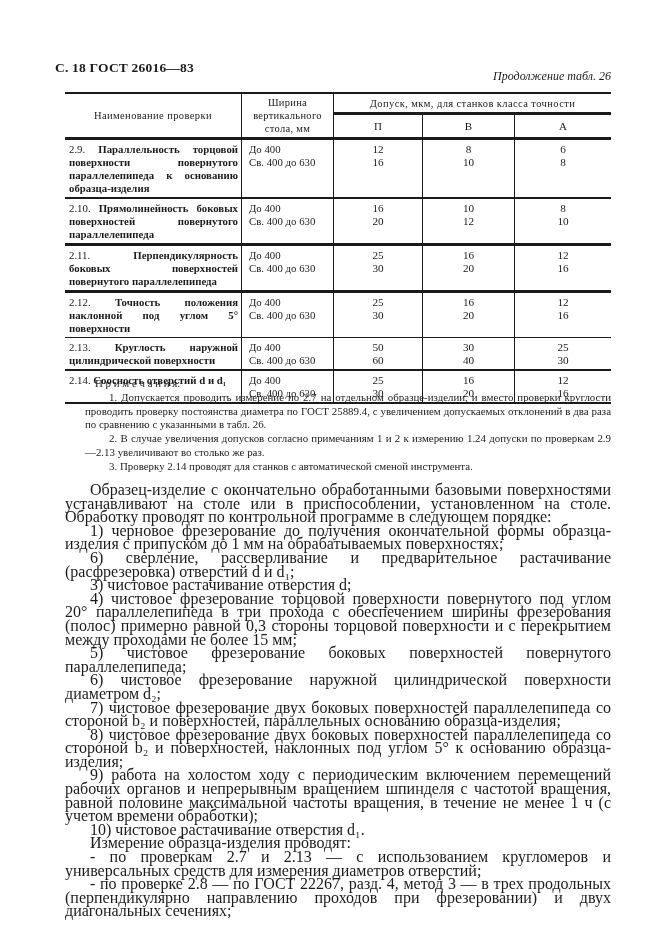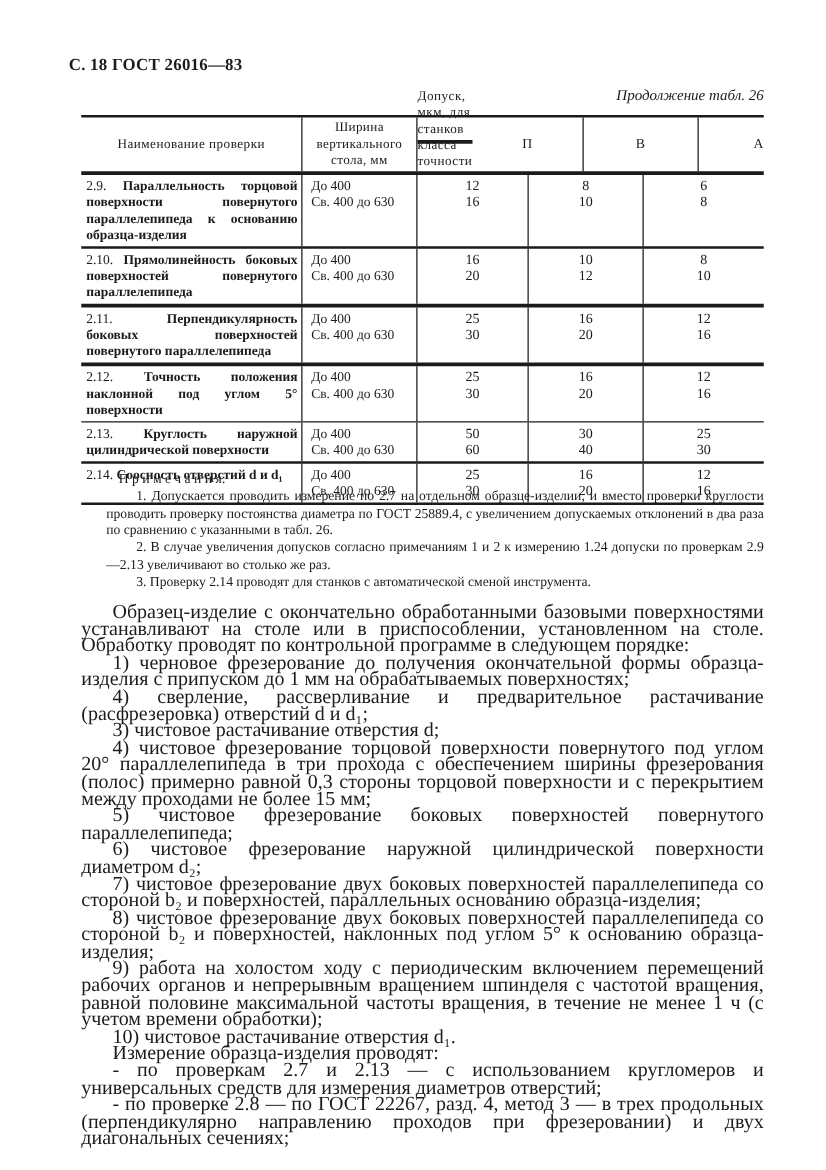--- a/index.html
+++ b/index.html
@@ -2,21 +2,21 @@
 <html lang="ru"><head>
 <meta charset="utf-8">
 <style>
   * { margin:0; padding:0; box-sizing:border-box; }
   html,body { background:#ffffff; }
   .page {
     position:relative; width:661px; height:936px; background:#ffffff;
     font-family:"Liberation Serif", serif; color:#1b1b1b; overflow:hidden;
   }
   .doc-header {
-    position:absolute; left:55px; top:44px;
+    position:absolute; left:55px; top:60px;
     font-size:13.5px; font-weight:bold; letter-spacing:0.2px;
   }
   .table-caption {
     position:absolute; right:50px; top:69px;
     font-size:12px; font-style:italic;
   }
   
   .gtable {
     position:absolute; left:65px; top:92px; width:546px;
     border-top:2px solid #1b1b1b; border-bottom:2px solid #1b1b1b;
@@ -26,21 +26,21 @@
   .th-c1 {
     width:177px; border-right:1px solid #1b1b1b;
     display:flex; align-items:center; justify-content:center;
     text-align:center; font-size:10.5px; letter-spacing:0.4px; padding:2px 8px;
   }
   .th-c2 {
     width:92px; border-right:1px solid #1b1b1b;
     display:flex; align-items:center; justify-content:center;
     text-align:center; font-size:10.5px; letter-spacing:0.3px; padding:2px 6px;
   }
-  .th-tol { width:277px; display:flex; flex-direction:row; }
+  .th-tol { width:277px; display:flex; flex-direction:column; }
   .tol-span {
     height:21px; border-bottom:3px solid #1b1b1b;
     display:flex; align-items:center; justify-content:center;
     font-size:10.5px; letter-spacing:0.4px;
   }
   .tol-classes { display:flex; flex:1; }
   .tc {
     display:flex; align-items:center; justify-content:center;
     font-size:11px; letter-spacing:0.3px;
   }
@@ -227,21 +227,21 @@
   <div class="notes">
     <p class="note-title">П р и м е ч а н и я:</p>
     <p class="note">1. Допускается проводить измерение по 2.7 на отдельном образце-изделии, и вместо проверки круглости проводить проверку постоянства диаметра по ГОСТ 25889.4, с увеличением допускаемых отклонений в два раза по сравнению с указанными в табл. 26.</p>
     <p class="note">2. В случае увеличения допусков согласно примечаниям 1 и 2 к измерению 1.24 допуски по проверкам 2.9—2.13 увеличивают во столько же раз.</p>
     <p class="note">3. Проверку 2.14 проводят для станков с автоматической сменой инструмента.</p>
   </div>
 
   <div class="body-text">
     <p>Образец-изделие с окончательно обработанными базовыми поверхностями устанавливают на столе или в приспособлении, установленном на столе. Обработку проводят по контрольной программе в следующем порядке:</p>
     <p>1) черновое фрезерование до получения окончательной формы образца-изделия с припуском до 1 мм на обрабатываемых поверхностях;</p>
-    <p>4) сверление, рассверливание и предварительное растачивание (расфрезеровка) отверстий d и d₁;</p>
+    <p>6) сверление, рассверливание и предварительное растачивание (расфрезеровка) отверстий d и d₁;</p>
     <p>3) чистовое растачивание отверстия d;</p>
     <p>4) чистовое фрезерование торцовой поверхности повернутого под углом 20° параллелепипеда в три прохода с обеспечением ширины фрезерования (полос) примерно равной 0,3 стороны торцовой поверхности и с перекрытием между проходами не более 15 мм;</p>
     <p>5) чистовое фрезерование боковых поверхностей повернутого параллелепипеда;</p>
     <p>6) чистовое фрезерование наружной цилиндрической поверхности диаметром d₂;</p>
     <p>7) чистовое фрезерование двух боковых поверхностей параллелепипеда со стороной b₂ и поверхностей, параллельных основанию образца-изделия;</p>
     <p>8) чистовое фрезерование двух боковых поверхностей параллелепипеда со стороной b₂ и поверхностей, наклонных под углом 5° к основанию образца-изделия;</p>
     <p>9) работа на холостом ходу с периодическим включением перемещений рабочих органов и непрерывным вращением шпинделя с частотой вращения, равной половине максимальной частоты вращения, в течение не менее 1 ч (с учетом времени обработки);</p>
     <p>10) чистовое растачивание отверстия d₁.</p>
     <p>Измерение образца-изделия проводят:</p>
     <p>- по проверкам 2.7 и 2.13 — с использованием кругломеров и универсальных средств для измерения диаметров отверстий;</p>

